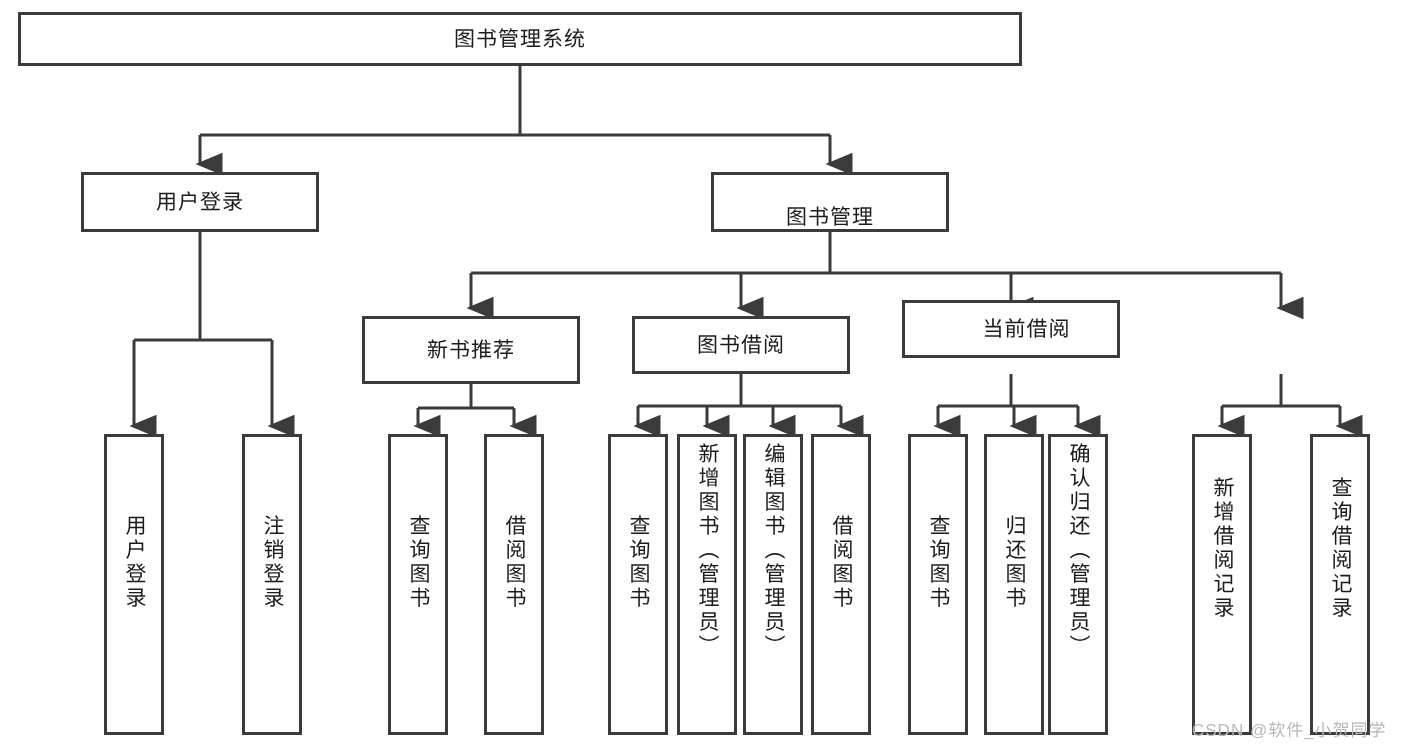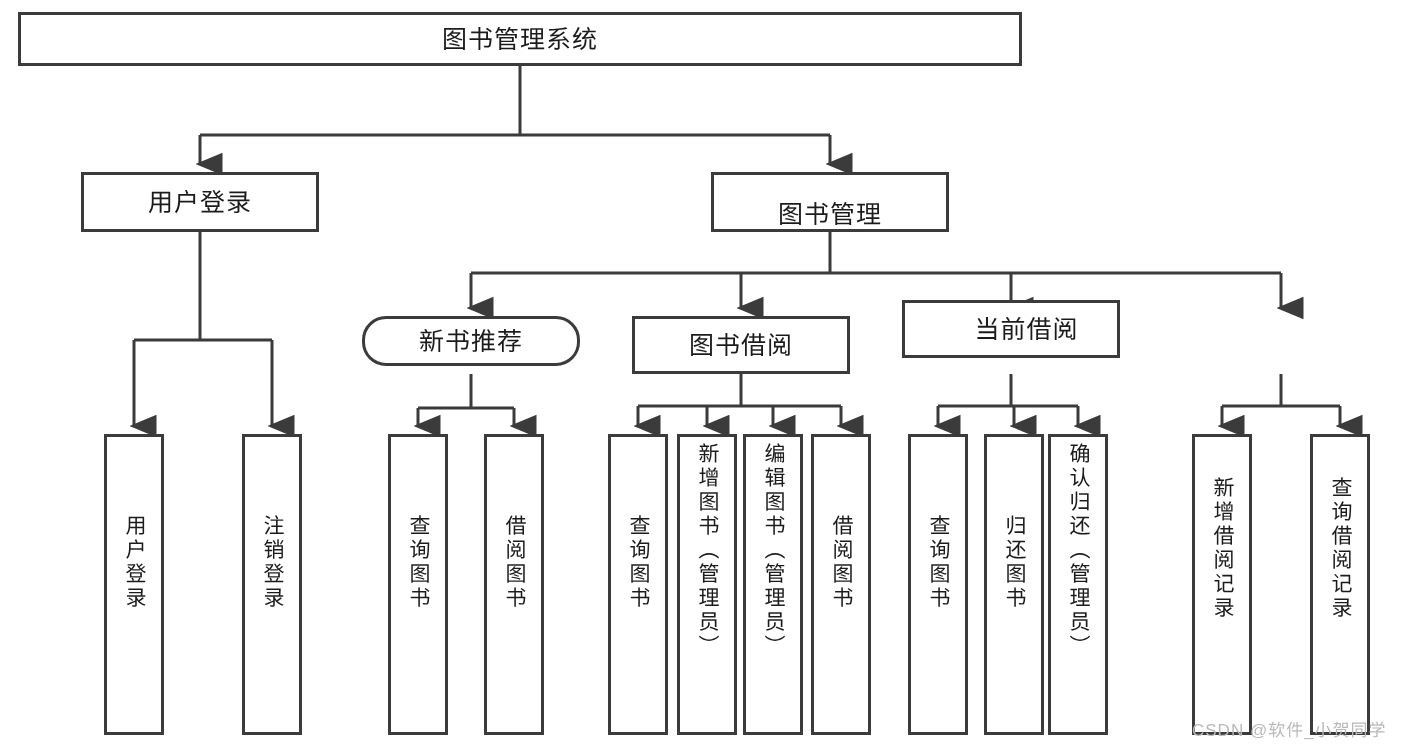--- a/index.html
+++ b/index.html
@@ -25,21 +25,21 @@
     position:absolute;
     box-sizing:border-box;
     border:3px solid #3b3b3b;
     background:#ffffff;
     display:flex;
     align-items:center;
     justify-content:center;
     z-index:2;
   }
   .node .label{
-    font-size:25px;
+    font-size:21px;
     line-height:1.15;
     color:#1b1b1b;
     letter-spacing:1px;
     white-space:nowrap;
     text-align:center;
   }
   
   .node.vertical{
     align-items:flex-start;
     justify-content:center;
@@ -137,21 +137,21 @@
   </div>
 
   <div class="node" style="left:81px;top:172px;width:238px;height:60px;">
     <span class="label">用户登录</span>
   </div>
 
   <div class="node" style="left:711px;top:172px;width:238px;height:60px;align-items:flex-end;">
     <span class="label">图书管理</span>
   </div>
 
-  <div class="node" style="left:362px;top:316px;width:218px;height:50px;border-radius:24px;">
+  <div class="node" style="left:362px;top:316px;width:218px;height:68px;">
     <span class="label">新书推荐</span>
   </div>
 
   <div class="node" style="left:632px;top:316px;width:218px;height:58px;">
     <span class="label">图书借阅</span>
   </div>
 
   <div class="node" style="left:902px;top:300px;width:218px;height:58px;padding-left:31px;">
     <span class="label">当前借阅</span>
   </div>

